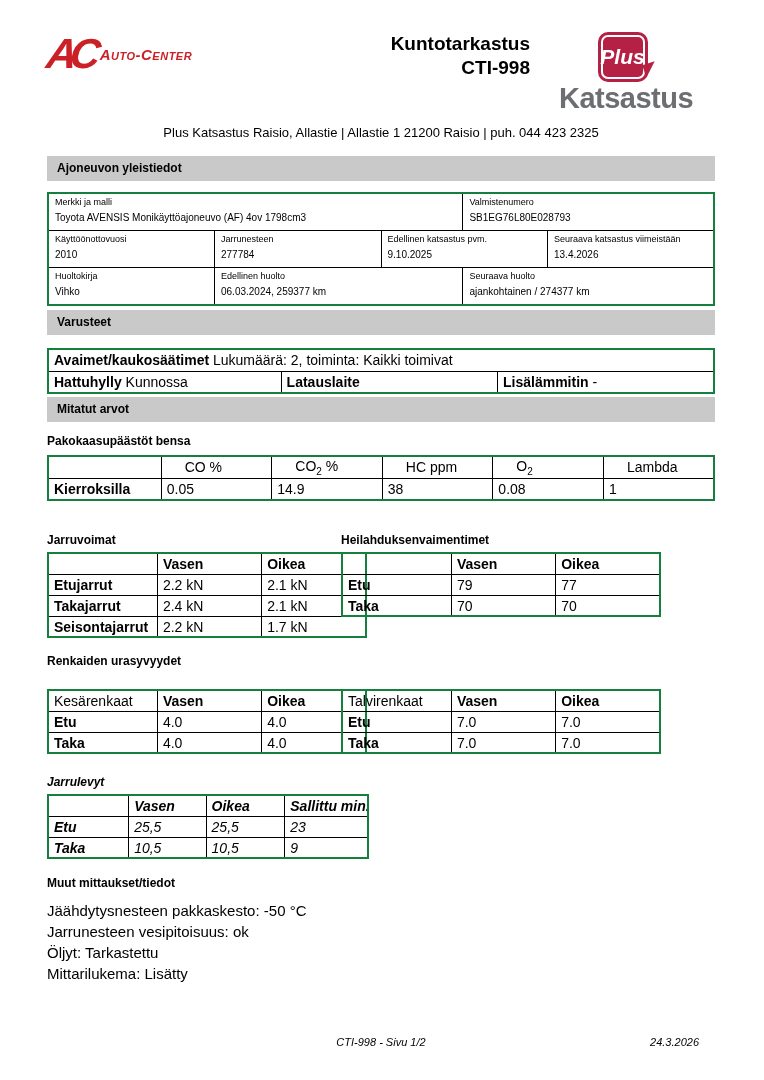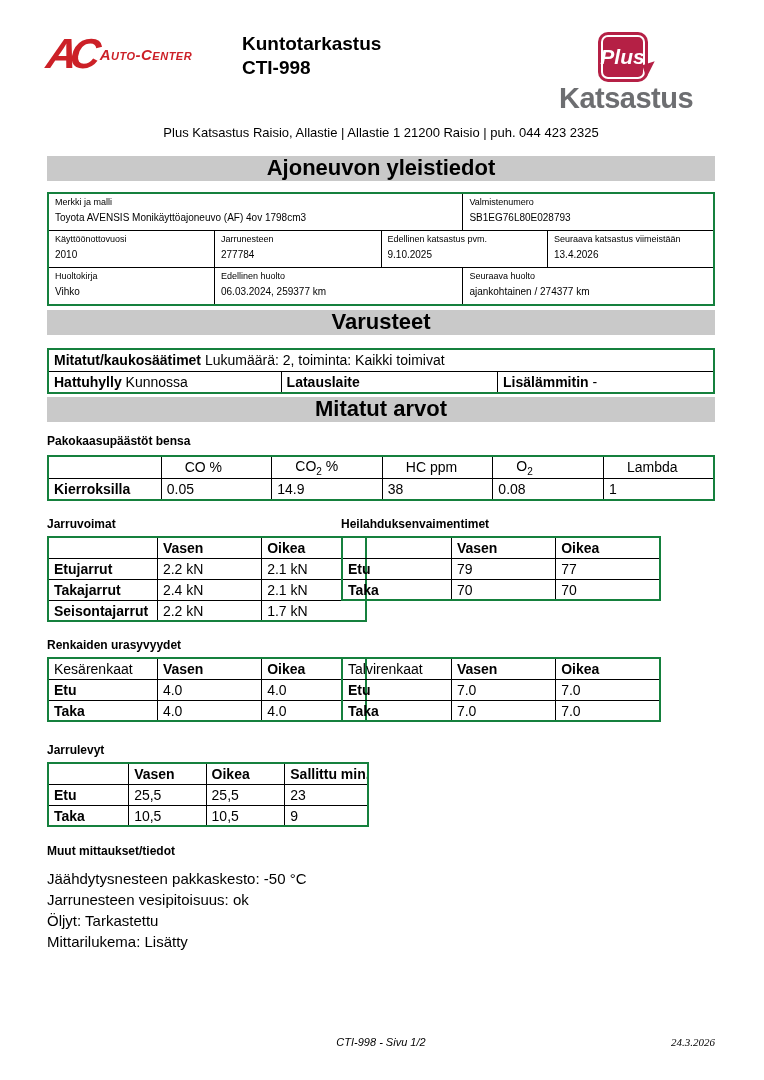--- a/index.html
+++ b/index.html
@@ -17,21 +17,21 @@
   .ac-mark {
     font-size:42px; font-weight:bold; font-style:italic;
     color:var(--ac-red,#cc2027); letter-spacing:-7px; line-height:40px;
     display:inline-block; transform:skewX(-8deg);
   }
   .ac-name {
     font-size:15px; font-weight:bold; font-style:italic;
     font-variant:small-caps; letter-spacing:0.5px;
     color:var(--ac-red,#cc2027); margin-left:6px; vertical-align:8px;
   }
-  .titles { flex:1; text-align:left; padding-top:6px; }
+  .titles { flex:1; text-align:right; padding-top:6px; }
   .title-line { font-size:19px; font-weight:bold; line-height:24px; }
   .pk-logo { width:185px; display:flex; align-items:center; justify-content:flex-end; padding-top:6px;flex-direction:column; }
   .pk-box {
     position:relative; width:50px; height:50px; flex:0 0 auto;
     background:var(--plus-red,#b52045); border-radius:10px;
     display:flex; align-items:center; justify-content:center;
   }
   .pk-box::before {
     content:""; position:absolute; inset:3px; border:2px solid #fff; border-radius:7px;
   }
@@ -41,22 +41,22 @@
     border-right:13px solid transparent;
     transform:rotate(-18deg);
   }
   .pk-plus { font-size:21px; font-weight:bold; font-style:italic; color:#fff; position:relative; z-index:1; }
   .pk-name { font-size:29px; font-weight:bold; color:var(--kats-gray,#6d6e71); margin-left:7px; letter-spacing:-0.5px; }
 
   .address { text-align:center; font-size:13px; margin-top:10px; }
 
   
   .section-bar {
-    background:var(--bar-gray,#c9c9c9); font-size:22px; font-weight:bold;
-    padding:2px 10px 3px 10px; height:25px; line-height:20px;text-align:center;
+    background:var(--bar-gray,#c9c9c9); font-size:12px; font-weight:bold;
+    padding:2px 10px 3px 10px; height:25px; line-height:20px;
   }
   .sb1 { margin-top:16px; } .sb2 { margin-top:4px; } .sb3 { margin-top:3px; }
 
   
   table { border-collapse:collapse; border:2px solid #15803d; table-layout:fixed; }
   td, th { border:1px solid #000; padding:1px 5px; font-size:14px; text-align:left; vertical-align:top; overflow:hidden; white-space:nowrap; }
 
   
   .general-table { width:100%; margin-top:11px; }
   .general-table td { padding:2px 6px 3px 6px; }
@@ -70,39 +70,39 @@
 
   
   .sub-label { font-size:12px; font-weight:bold; }
   .emis-sub { margin-top:12px; }
   .emissions-table { width:100%; margin-top:7px; }
   .emissions-table th { font-weight:normal;padding-left:23px; }
   .emissions-table td, .emissions-table th { height:22px; vertical-align:middle; }
   sub { font-size:10px; }
 
   .pair { display:flex; margin-top:16px; }
-  .pair-col { width:276px; }
+  .pair-col { width:276px;margin-top:16px; }
   .pair-col + .pair-col { margin-left:18px; }
   .pair-col table { width:320px; margin-top:5px; }
   .pair-col td, .pair-col th { height:21px; vertical-align:middle; }
   th.hdr { font-weight:bold; } th.corner-plain { font-weight:normal; }
   td.rowlabel { font-weight:bold; }
 
-  .discs-block { margin-top:21px; }
+  .discs-block { margin-top:21px;font-style:italic; }
   .discs-table { width:322px; margin-top:5px; }
   .discs-table td, .discs-table th { height:21px; vertical-align:middle; }
   .discs-table th { font-weight:bold; }
 
   .other-block { margin-top:17px; }
   .other-lines { margin-top:10px; font-size:15px; line-height:21px; }
 
   
   .footer { position:absolute; left:47px; width:668px; top:1036px; font-size:11px; font-style:italic; }
   .footer-center { position:absolute; left:0; right:0; text-align:center; }
-  .footer-right { position:absolute; right:0;font-family:Liberation Serif, serif; }
+  .footer-right { position:absolute; right:16px; }
 </style>
 </head>
 <body>
 
 <div class="content">
 
   <div class="header-row">
     <div class="ac-logo">
       <span class="ac-mark">AC</span><span class="ac-name">Auto-Center</span>
     </div>
@@ -181,21 +181,21 @@
 
   <table class="equip-table">
     <colgroup>
         <col style="width:35%">
         <col style="width:32.5%">
         <col style="width:32.5%">
       </colgroup>
     <tbody>
         <tr>
       <td colspan="3">
-        <span class="b">Mitatut/kaukosäätimet</span>
+        <span class="b">Avaimet/kaukosäätimet</span>
         <span>Lukumäärä: 2, toiminta: Kaikki toimivat</span>
       </td>
     </tr>
     <tr>
       <td>
         <span class="b">Hattuhylly</span>
         <span>Kunnossa</span>
       </td>
       <td>
         <span class="b">Latauslaite</span>

